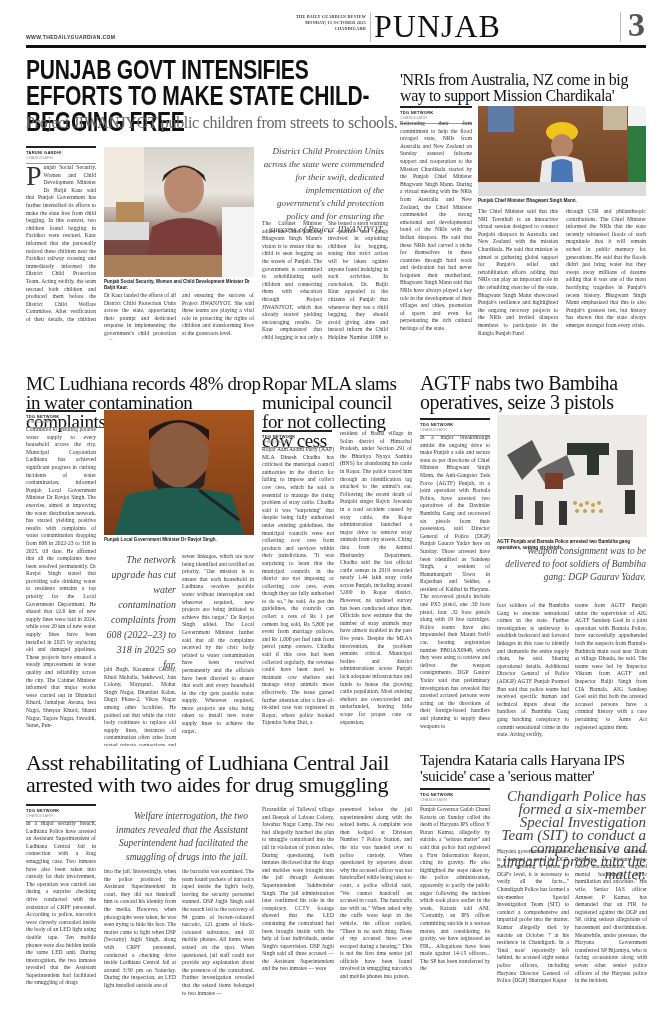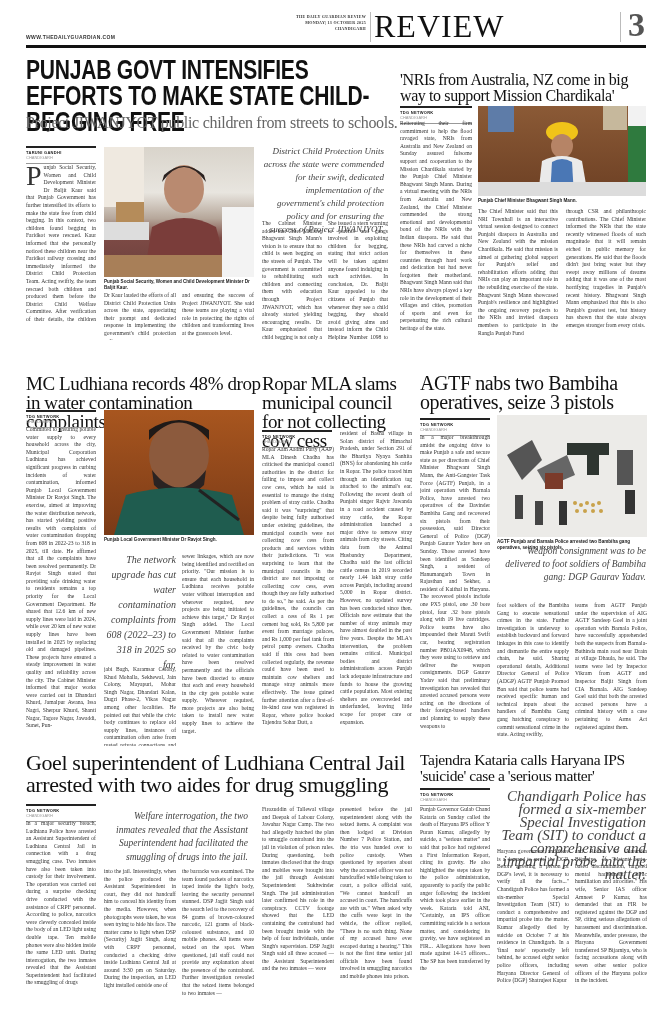--- a/index.html
+++ b/index.html
@@ -26,21 +26,21 @@
 </head>
 <body>
 
 <div class="abs site">WWW.THEDAILYGUARDIAN.COM</div>
 <div class="abs masthead-meta">
   <div>THE DAILY GUARDIAN REVIEW</div>
   <div>MONDAY| 13 OCTOBER 2025</div>
   <div>CHANDIGARH</div>
 </div>
 <div class="abs vsep" style="left:370px;top:12px;height:30px"></div>
-<div class="abs section">REVIEW</div>
+<div class="abs section">PUNJAB</div>
 <div class="abs vsep" style="left:620px;top:12px;height:30px"></div>
 <div class="abs pageno">3</div>
 <div class="abs rule"></div>
 
 <div class="abs hl-main">PUNJAB GOVT INTENSIFIES EFFORTS TO MAKE STATE CHILD-BEGGING FREE</div>
 <div class="abs deck">Project JIWANJYOT public children from streets to schools.</div>
 <div class="abs byline" style="left:26px;top:146px;width:70px">
   <span class="n">TARUNI GANDHI</span>
   <span class="c">CHANDIGARH</span>
 </div>
@@ -147,21 +147,21 @@
         <circle cx="96" cy="96" r="2"></circle>
         <circle cx="104" cy="96" r="2"></circle>
       </g>
   </svg>
 </div>
 <div class="abs cap" style="left:497px;top:539px;width:150px">AGTF Punjab and Barnala Police arrested two Bambiha gang operatives, seizing six pistols.</div>
 <div class="abs pull" style="left:500px;top:545px;width:146px;font-size:9.5px;line-height:13px">Weapon consignment was to be delivered to foot soldiers of Bambiha gang: DGP Gaurav Yadav.</div>
 <div class="abs txt" style="left:497px;top:602px;width:72px;height:144px">foot soldiers of the Bambiha Gang to execute sensational crimes in the state. Further investigation is underway to establish backward and forward linkages in this case to identify and dismantle the entire supply chain, he said. Sharing operational details, Additional Director General of Police (ADGP) AGTF Punjab Promod Ban said that police teams had received specific human and technical inputs about the handlers of Bambiha Gang gang hatching conspiracy to commit sensational crime in the state. Acting swiftly,</div>
 <div class="abs txt" style="left:575px;top:602px;width:72px;height:144px">teams from AGTF Punjab under the supervision of AIG AGTF Sandeep Goel in a joint operation with Barnala Police, have successfully apprehended both the suspects from Barnala-Bathinda main road near Drain at village Dhaula, he said. The teams were led by Inspector Vikram from AGTF and Inspector Baljit Singh from CIA Barnala. AIG Sandeep Goel said that both the arrested accused persons have a criminal history with a case pertaining to Arms Act registered against them.</div>
 
-<div class="abs h2" style="left:26px;top:752px;width:390px;font-size:22px;line-height:22px">Goel superintendent of Ludhiana Central Jail arrested with two aides for drug smuggling</div>
+<div class="abs h2" style="left:26px;top:752px;width:390px;font-size:22px;line-height:22px">Asst rehabilitating of Ludhiana Central Jail arrested with two aides for drug smuggling</div>
 <div class="abs byline" style="left:26px;top:804px;width:70px">
   <span class="n">TDG NETWORK</span>
   <span class="c">CHANDIGARH</span>
 </div>
 <div class="abs txt" style="left:26px;top:820px;width:70px;height:200px">In a major security breach, Ludhiana Police have arrested an Assistant Superintendent of Ludhiana Central Jail in connection with a drug smuggling case. Two inmates have also been taken into custody for their involvement. The operation was carried out during a surprise checking drive conducted with the assistance of CRPF personnel. According to police, narcotics were cleverly concealed inside the body of an LED light using double tape. Ten mobile phones were also hidden inside the same LED unit. During interrogation, the two inmates revealed that the Assistant Superintendent had facilitated the smuggling of drugs</div>
 <div class="abs pull" style="left:108px;top:810px;width:140px;font-size:9.5px;line-height:13.5px">Welfare interrogation, the two inmates revealed that the Assistant Superintendent had facilitated the smuggling of drugs into the jail.</div>
 <div class="abs txt" style="left:104px;top:868px;width:72px;height:152px">into the jail. Interestingly, when the police produced the Assistant Superintendent in court, they did not handcuff him to conceal his identity from the media. However, when photographs were taken, he was seen trying to hide his face. The matter came to light when DSP (Security) Jagjit Singh, along with CRPF personnel, conducted a checking drive inside Ludhiana Central Jail at around 3:30 pm on Saturday. During the inspection, an LED light installed outside one of</div>
 <div class="abs txt" style="left:182px;top:868px;width:72px;height:152px">the barracks was examined. The team found packets of narcotics taped inside the light's body, leaving the security personnel stunned. DSP Jagjit Singh said the search led to the recovery of 84 grams of brown-coloured narcotic, 121 grams of black-coloured substance, and 10 mobile phones. All items were seized on the spot. When questioned, jail staff could not provide any explanation about the presence of the contraband. Further investigation revealed that the seized items belonged to two inmates —</div>
 <div class="abs txt" style="left:262px;top:806px;width:72px;height:214px">Firozuddin of Tallewal village and Deepak of Labour Colony, Jawahar Nagar Camp. The two had allegedly hatched the plan to smuggle contraband into the jail in violation of prison rules. During questioning, both inmates disclosed that the drugs and mobiles were brought into the jail through Assistant Superintendent Sukhwinder Singh. The jail administration later confirmed his role in the conspiracy. CCTV footage showed that the LED containing the contraband had been brought inside with the help of four individuals, under Singh's supervision. DSP Jagjit Singh said all three accused — the Assistant Superintendent and the two inmates — were</div>
 <div class="abs txt" style="left:340px;top:806px;width:72px;height:214px">presented before the jail superintendent along with the seized items. A complaint was then lodged at Division Number 7 Police Station, and the trio was handed over to police custody. When questioned by reporters about why the accused officer was not handcuffed while being taken to court, a police official said, "We cannot handcuff an accused in court. The handcuffs are with us." When asked why the cuffs were kept in the vehicle, the officer replied, "There is no such thing. None of my accused have ever escaped during a hearing." This is not the first time senior jail officials have been found involved in smuggling narcotics and mobile phones into prison.</div>

